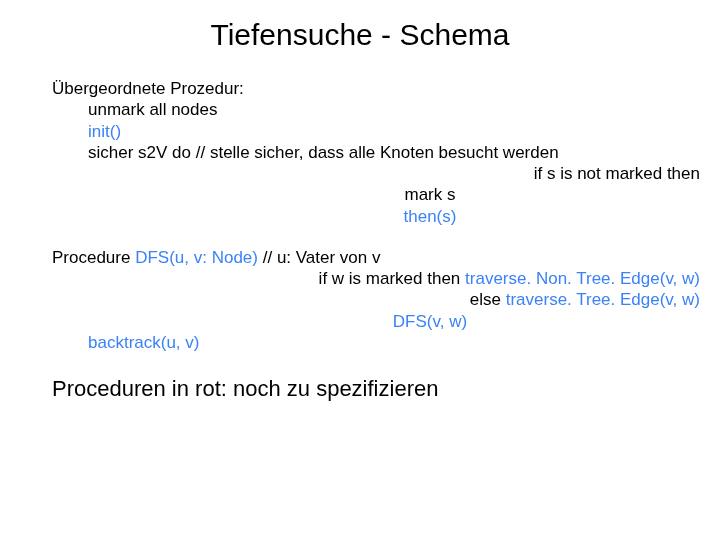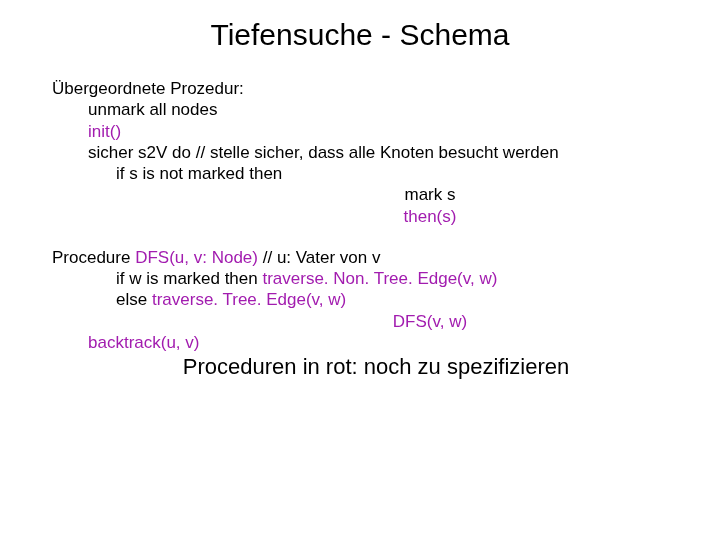--- a/index.html
+++ b/index.html
@@ -26,27 +26,27 @@
     margin-bottom: 26px;
     font-weight: normal;
   }
   .body {
     font-size: 17px;
     line-height: 1.25;
     margin-left: 52px;
     margin-right: 20px;
   }
   .i1 { margin-left: 36px; }
-  .i2 { margin-left: 64px; }
+  .i2 { margin-left: 113px; text-align: right; }
   .i3 { margin-left: 108px; text-align: center; }
   .gap { height: 20px; }
-  .red { color: #a21caf; }
+  .red { color: #3b82f6; }
   .bottom-note {
     font-size: 22px;
-    text-align: center;
+    margin-top: 22px;
   }
   .footer {
     position: absolute;
     bottom: 14px;
     left: 0;
     width: 720px;
     font-size: 14px;
   }
 </style>
 </head>

